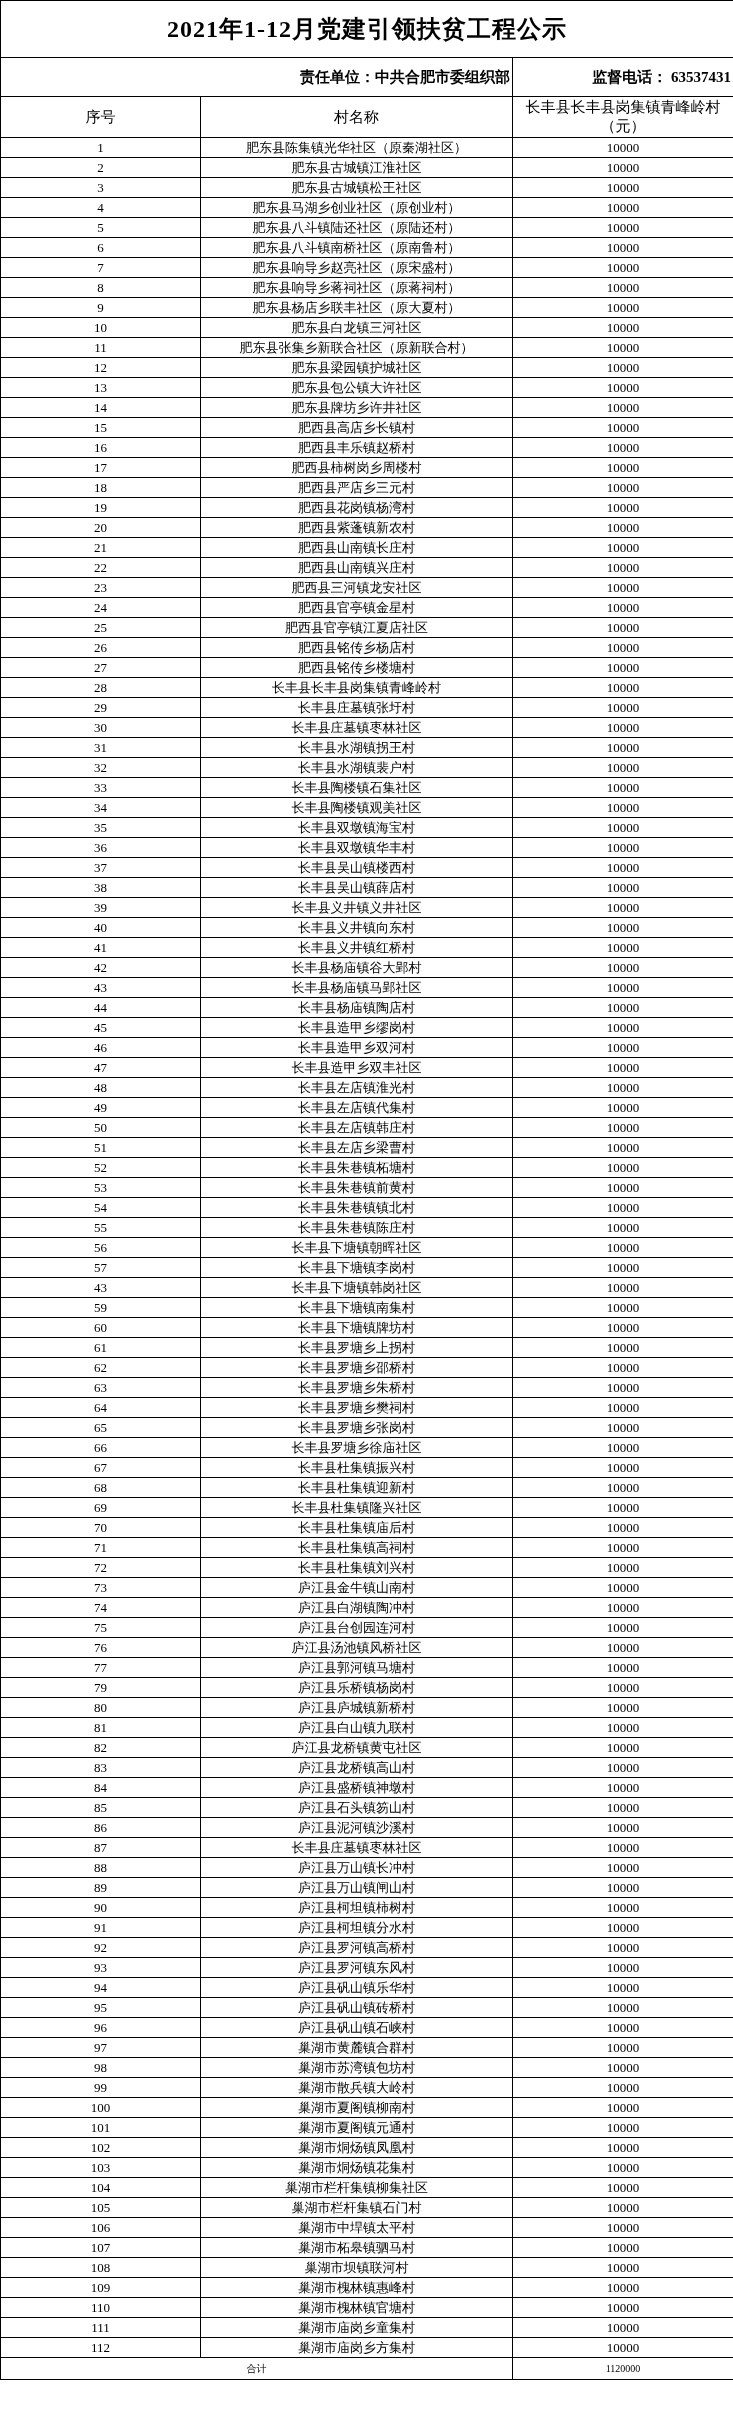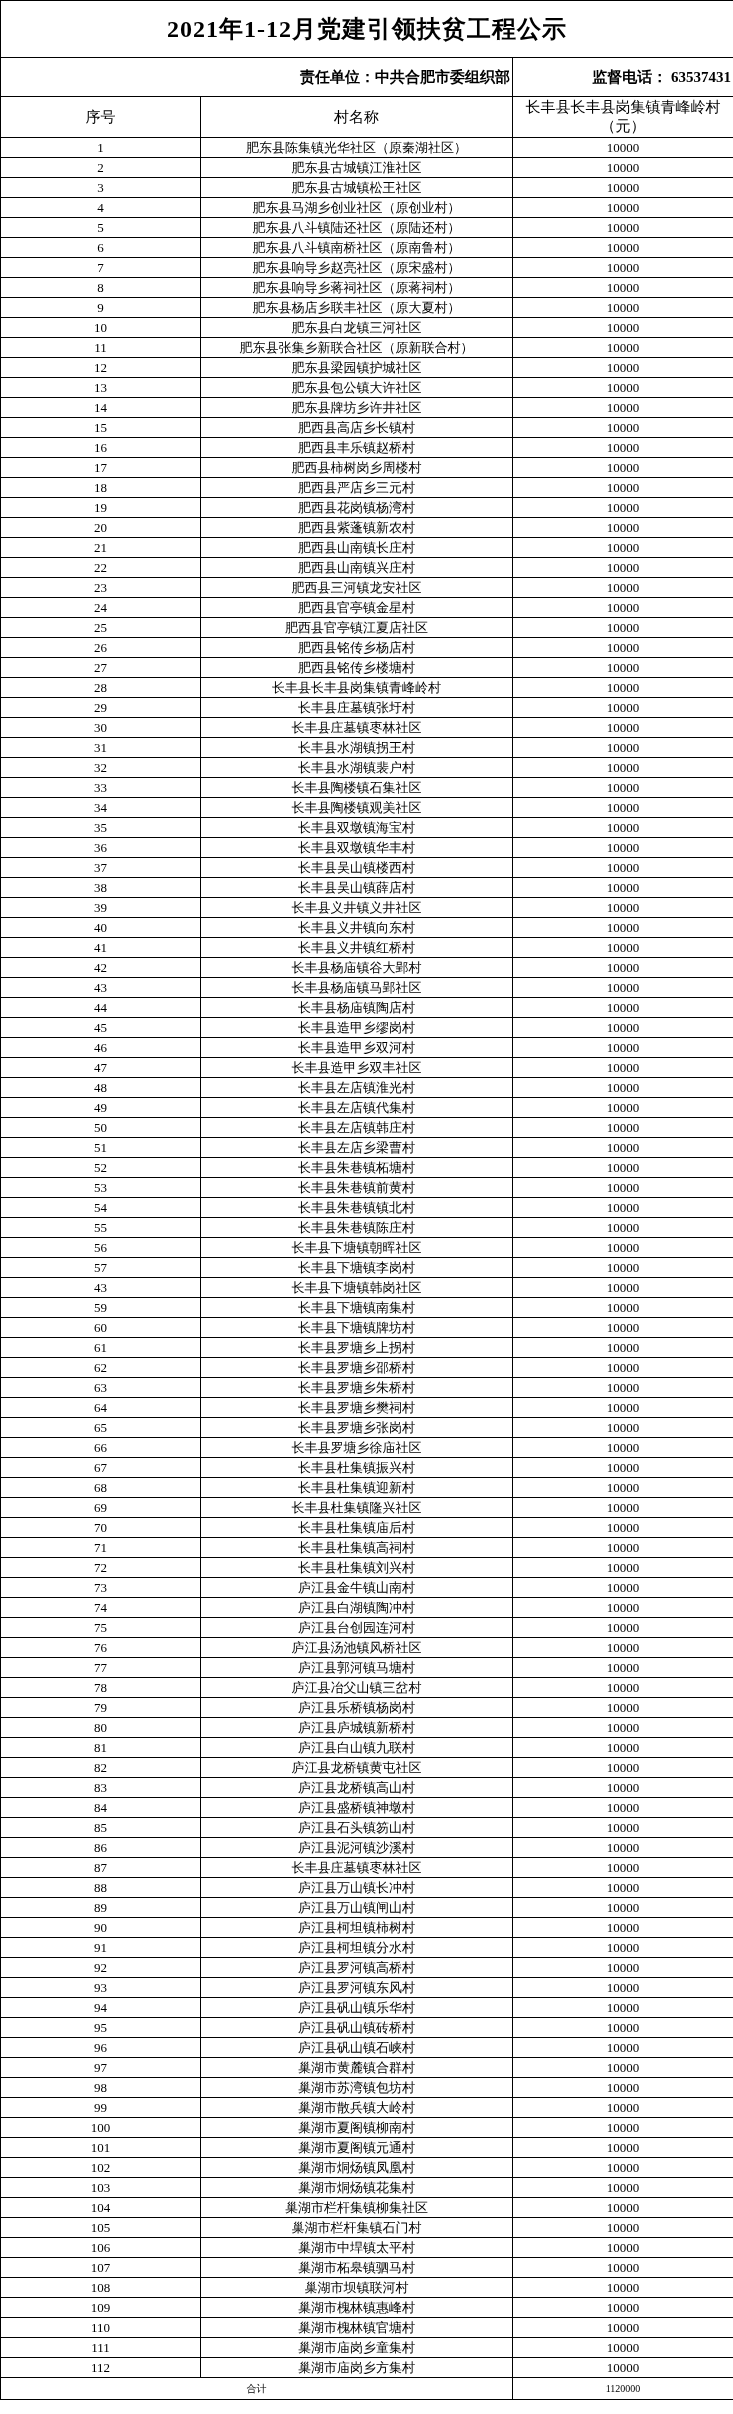--- a/index.html
+++ b/index.html
@@ -467,25 +467,20 @@
           <td class="num">76</td>
           <td>庐江县汤池镇风桥社区</td>
           <td class="num">10000</td>
         </tr>
         <tr>
           <td class="num">77</td>
           <td>庐江县郭河镇马塘村</td>
           <td class="num">10000</td>
         </tr>
         <tr>
-          <td class="num">78</td>
-          <td>庐江县冶父山镇三岔村</td>
-          <td class="num">10000</td>
-        </tr>
-        <tr>
           <td class="num">79</td>
           <td>庐江县乐桥镇杨岗村</td>
           <td class="num">10000</td>
         </tr>
         <tr>
           <td class="num">80</td>
           <td>庐江县庐城镇新桥村</td>
           <td class="num">10000</td>
         </tr>
         <tr>

